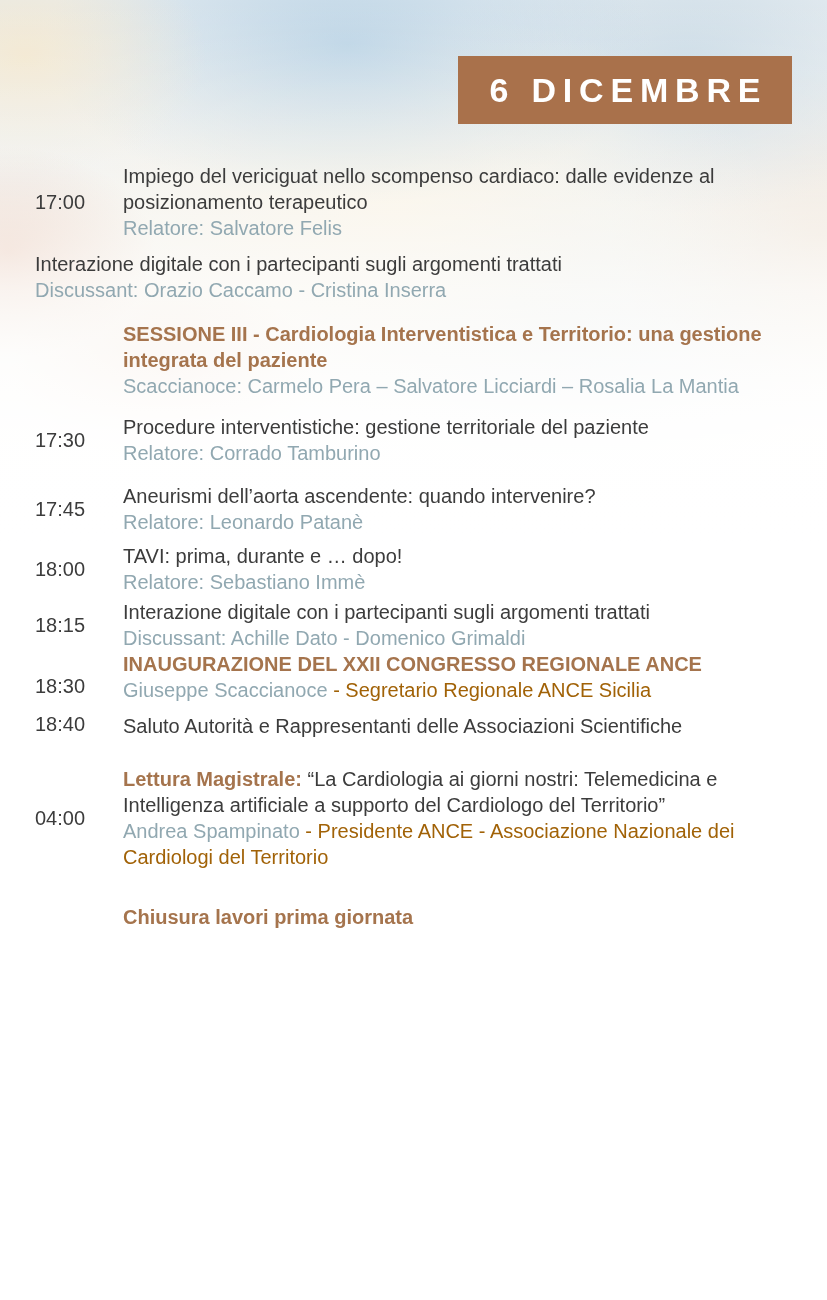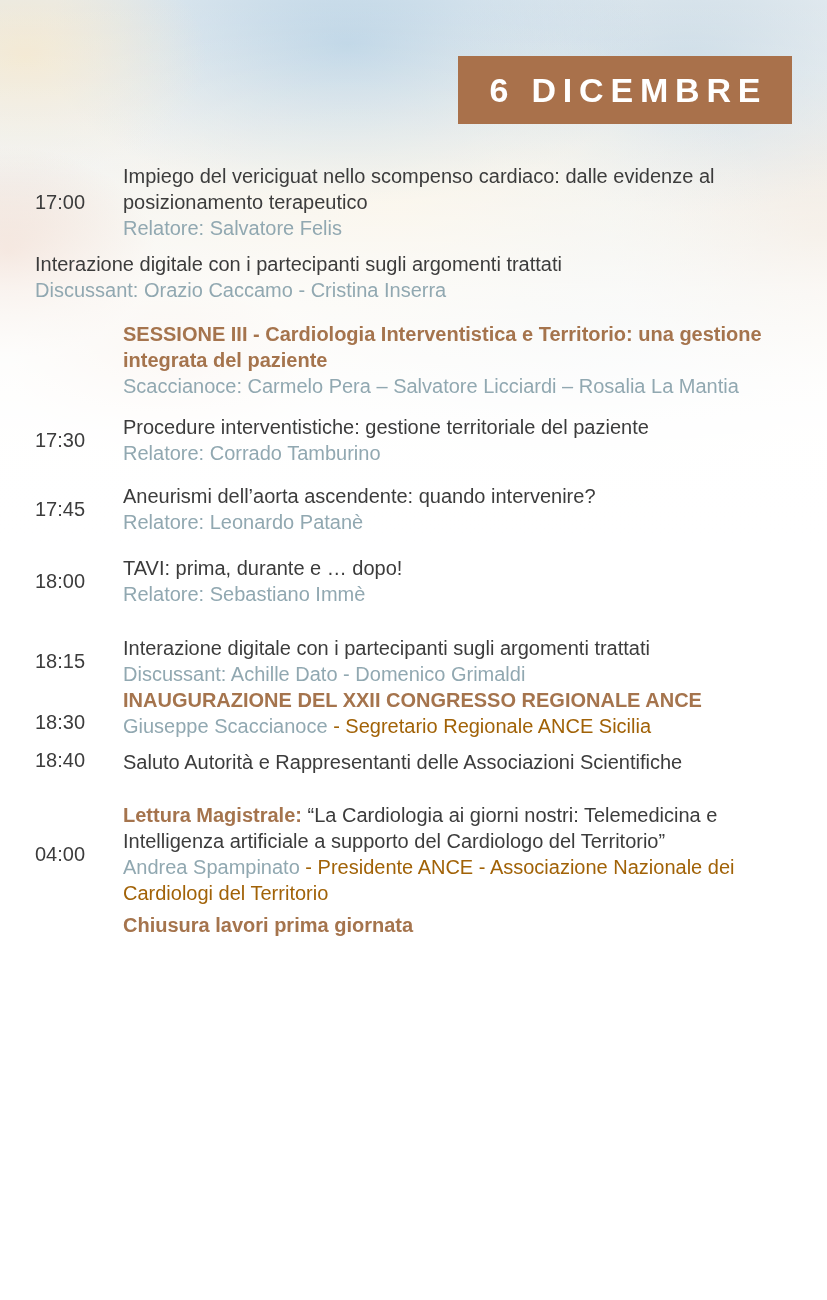--- a/index.html
+++ b/index.html
@@ -40,21 +40,21 @@
   .row{display:flex;align-items:center;}
   .time{width:88px;flex:none;color:#3c3c3c;}
   .time.offset{padding-top:18px;}
   .content{flex:1;min-width:0;}
   .content.nudge{padding-top:5px;}
   .title{color:#3c3c3c;}
   .speaker{color:#91a8b1;}
   .dark{color:#a16207;}
   .session-heading,.section-heading{color:#a5744d;font-weight:bold;}
   .lead{color:#a5744d;font-weight:bold;}
-  .closing{color:#a5744d;font-weight:bold;}
+  .closing{color:#a5744d;font-weight:bold;margin-top:28px;}
 </style>
 </head>
 <body>
 
 <div class="page">
 
   <div class="bg-art"></div>
 
   <div class="date-banner">
     <span>6 DICEMBRE</span>
@@ -86,29 +86,29 @@
     </div>
 
     <div class="row" style="margin-bottom:17px">
       <div class="time">17:30</div>
       <div class="content">
         <div class="title">Procedure interventistiche: gestione territoriale del paziente</div>
         <div class="speaker">Relatore: Corrado Tamburino</div>
       </div>
     </div>
 
-    <div class="row" style="margin-bottom:20px">
+    <div class="row" style="margin-bottom:8px">
       <div class="time">17:45</div>
       <div class="content">
         <div class="title">Aneurismi dell’aorta ascendente: quando intervenire?</div>
         <div class="speaker">Relatore: Leonardo Patanè</div>
       </div>
     </div>
 
-    <div class="row" style="margin-bottom:28px">
+    <div class="row" style="margin-bottom:4px">
       <div class="time">18:00</div>
       <div class="content">
         <div class="title">TAVI: prima, durante e … dopo!</div>
         <div class="speaker">Relatore: Sebastiano Immè</div>
       </div>
     </div>
 
     <div class="row" style="">
       <div class="time">18:15</div>
       <div class="content">

